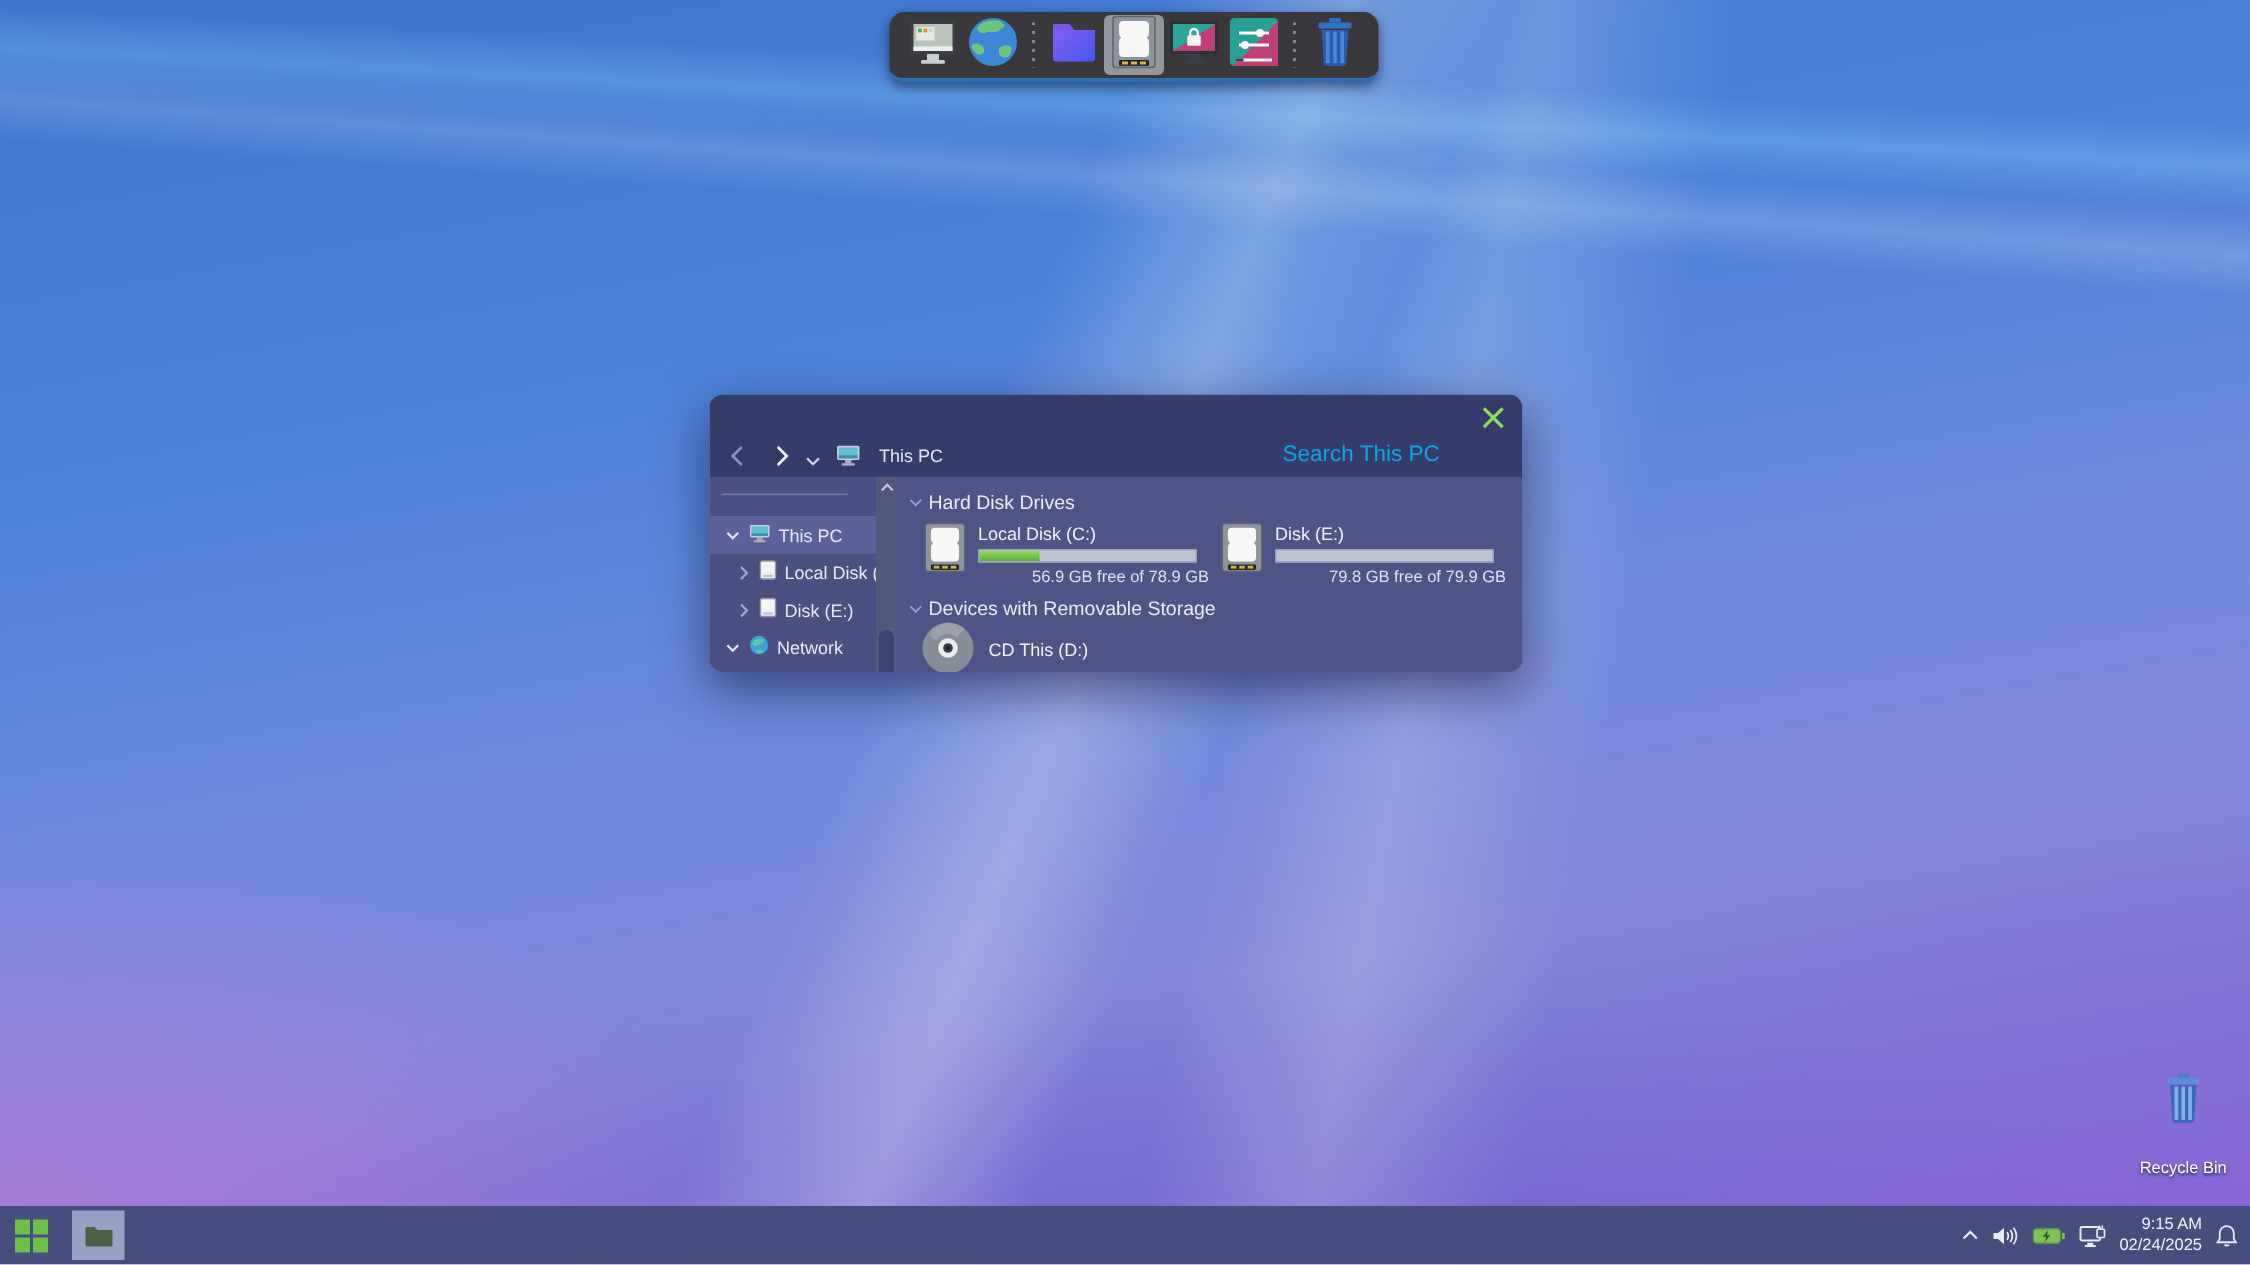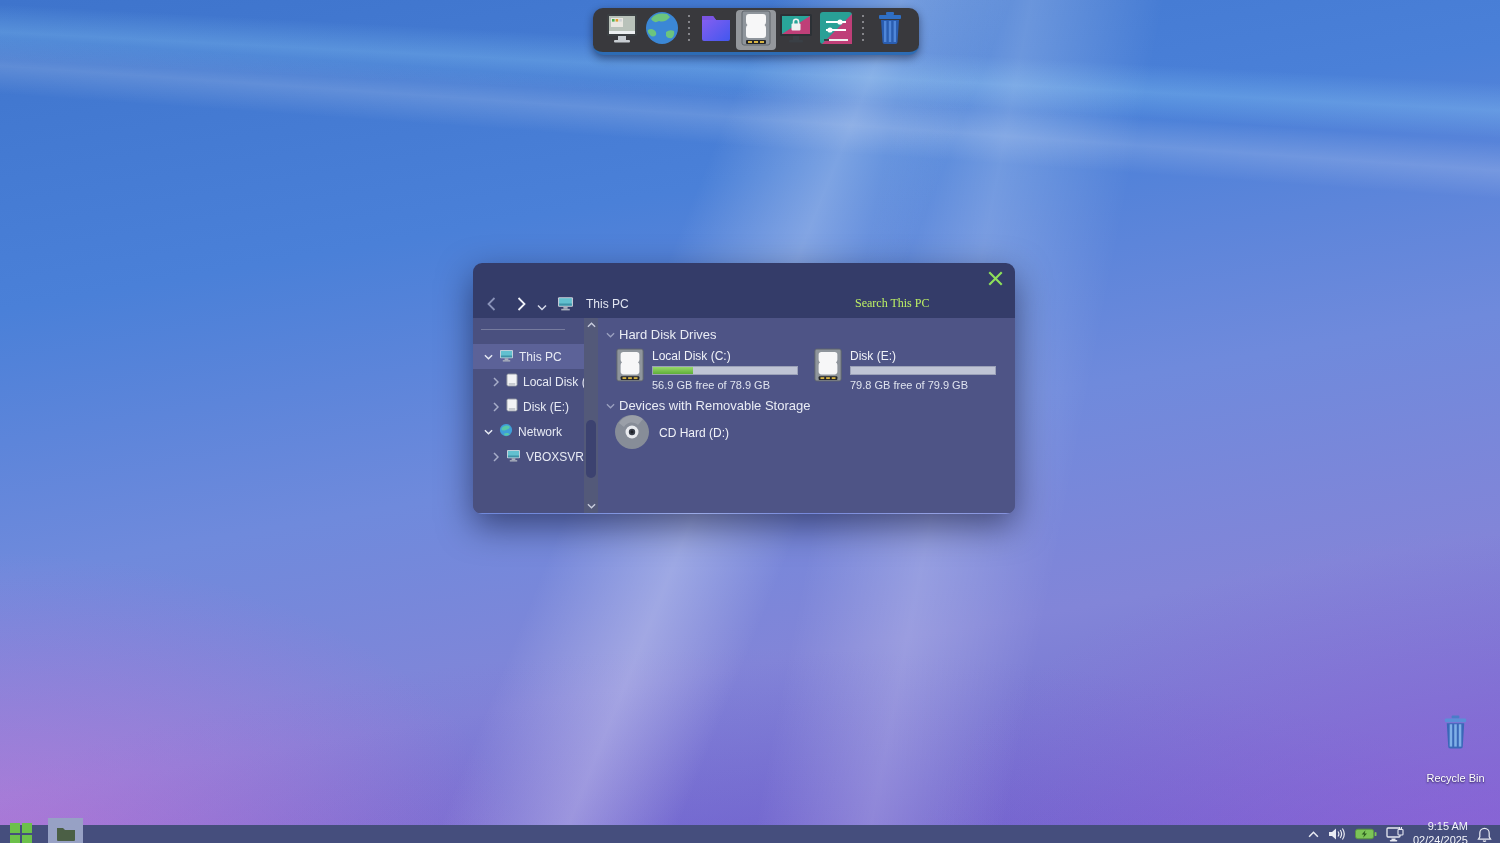--- a/index.html
+++ b/index.html
@@ -27,29 +27,29 @@
     border-bottom:3px solid #2d6cb5;
     box-shadow:0 3px 8px rgba(0,0,20,.45);
   }
   .dock-item { width:40px; height:40px; display:flex; align-items:center; justify-content:center; border-radius:4px; cursor:pointer; }
   .dock-item.active { background:#94979c; }
   .dock-sep { width:2px; height:30px; margin:0 6px;
     background-image:repeating-linear-gradient(to bottom, #85858a 0 2px, transparent 2px 6px); }
 
   
   .window {
-    position:absolute; left:473px; top:263px; width:542px; height:251px;
+    position:absolute; left:473px; top:263px; width:542px; height:185px;
     border-radius:9px; overflow:hidden; box-shadow:0 12px 34px rgba(0,0,25,.5);
   }
   .win-header { position:relative; height:55px; background:#343c69; }
   .close-btn { position:absolute; top:3px; right:8px; width:24px; height:24px;
     display:flex; align-items:center; justify-content:center; cursor:pointer; background:none; border:none; }
   .nav-item { position:absolute; bottom:7px; display:flex; align-items:center; }
   .breadcrumb-text { color:#e2e6f2; font-size:12px; }
-  .search-text { color:#bef264; font-size:12px;font-family:Liberation Serif, serif; }
+  .search-text { color:#0ea5e9; font-size:15px; }
 
   .win-body { display:flex; height:195px; background:#4e5486; }
 
   
   .sidebar { position:relative; width:125px; background:#4a507f; flex:none; }
   .sb-divider { position:absolute; top:11px; left:8px; width:84px; height:1px; background:#767b9e; }
   .tree { position:absolute; top:26px; left:0; right:14px; }
   .sb-row { display:flex; align-items:center; height:25px; gap:5px; font-size:12px; color:#e7eaf4; cursor:pointer; white-space:nowrap; }
   .sb-row .exp { width:11px; display:flex; justify-content:center; flex:none; }
   .sb-row.lvl0 { padding-left:10px; }
@@ -61,29 +61,29 @@
 
   
   .main { position:relative; flex:1; background:#4e5486; }
   .section-header { position:absolute; display:flex; align-items:center; gap:4px;
     color:#e9ecf5; font-size:13px; cursor:pointer; }
   .drive-item { position:absolute; display:flex; gap:7px; cursor:pointer; width:192px; }
   .drive-text { padding-top:1px; }
   .drive-name { font-size:12px; color:#f0f2f8; margin-bottom:3px; white-space:nowrap; }
   .drive-bar { width:146px; height:9px; background:#bfc4d5; border:1px solid #9ba1b8; margin-bottom:4px; }
   .drive-bar-fill { height:100%; background:linear-gradient(#97d96a, #5fae3a); }
-  .drive-free { font-size:11px; color:#dfe3ef; white-space:nowrap; }
+  .drive-free { font-size:11px; color:#dfe3ef; white-space:nowrap;margin-left:36px; }
   .cd-item { position:absolute; display:flex; align-items:center; gap:9px; cursor:pointer; }
 
   
   .desktop-icon { position:absolute; left:1423px; top:714px; width:65px; text-align:center; cursor:pointer; }
   .desktop-icon .label { margin-top:16px; font-size:11px; color:#ffffff; text-shadow:0 1px 2px rgba(0,0,30,.75); }
 
   
-  .taskbar { position:absolute; left:0; right:0; bottom:0; height:18px; background:#454e7d;
+  .taskbar { position:absolute; left:0; right:0; bottom:0; height:39px; background:#454e7d;
     display:flex; align-items:center; }
   .start-btn { width:42px; height:33px; display:flex; align-items:center; justify-content:center; cursor:pointer; }
   .start-logo { display:grid; grid-template-columns:10px 10px; grid-template-rows:10px 10px; gap:2px; }
   .start-logo span { background:#6cc04a; }
   .task-btn { width:35px; height:33px; margin-left:6px; background:#97a1c5;
     display:flex; align-items:center; justify-content:center; cursor:pointer; }
   .tray { margin-left:auto; display:flex; align-items:center; gap:9px; padding-right:8px; height:100%; }
   .tray-icon { display:flex; align-items:center; justify-content:center; cursor:pointer; }
   .clock { text-align:right; color:#f2f4fa; font-size:11px; line-height:1.25; cursor:default; }
 </style>
@@ -381,21 +381,21 @@
         <div class="cd-item" style="top:96px; left:16px;">
           <span>
             <svg width="36" height="36" viewBox="0 0 36 36">
               <circle cx="18" cy="18" r="17" fill="#878d98"></circle>
               <path d="M5 9A16 16 0 0 1 29 5l-5 6a9 9 0 0 0-14 2z" fill="rgba(255,255,255,0.16)"></path>
               <circle cx="18" cy="18" r="6.5" fill="#e9ebef"></circle>
               <circle cx="18" cy="18" r="3.2" fill="#3a3f4a"></circle>
               <circle cx="18" cy="18" r="1.4" fill="#1f2228"></circle>
             </svg>
           </span>
-          <span class="drive-name">CD Hard (D:)</span>
+          <span class="drive-name">CD This (D:)</span>
         </div>
 
       </div>
     </div>
   </div>
 
   <div class="desktop-icon">
     <span>
       <svg width="33" height="38" viewBox="0 0 34 38">
         <rect x="13" y="1" width="8" height="3" rx="1" fill="#4a7cc8"></rect>

